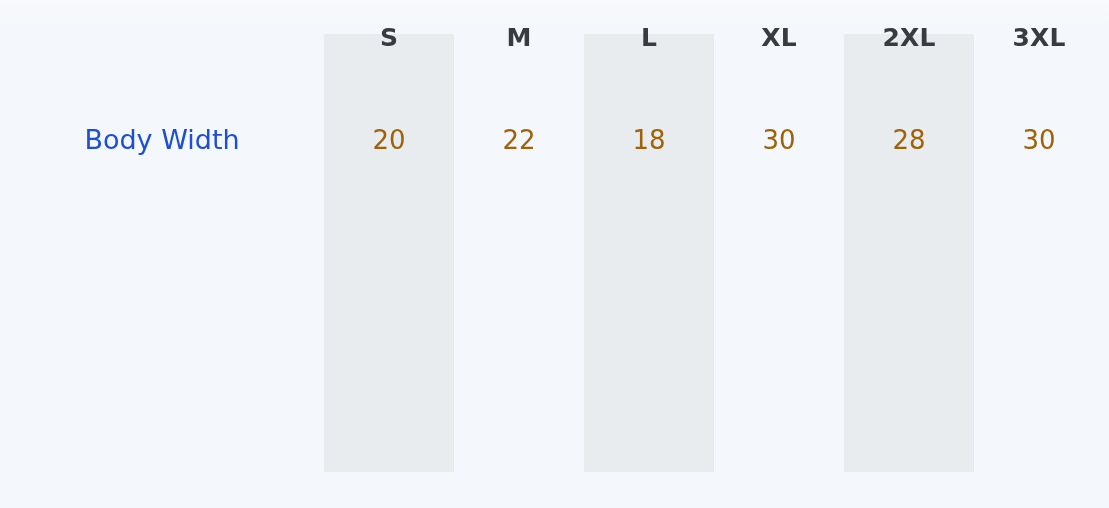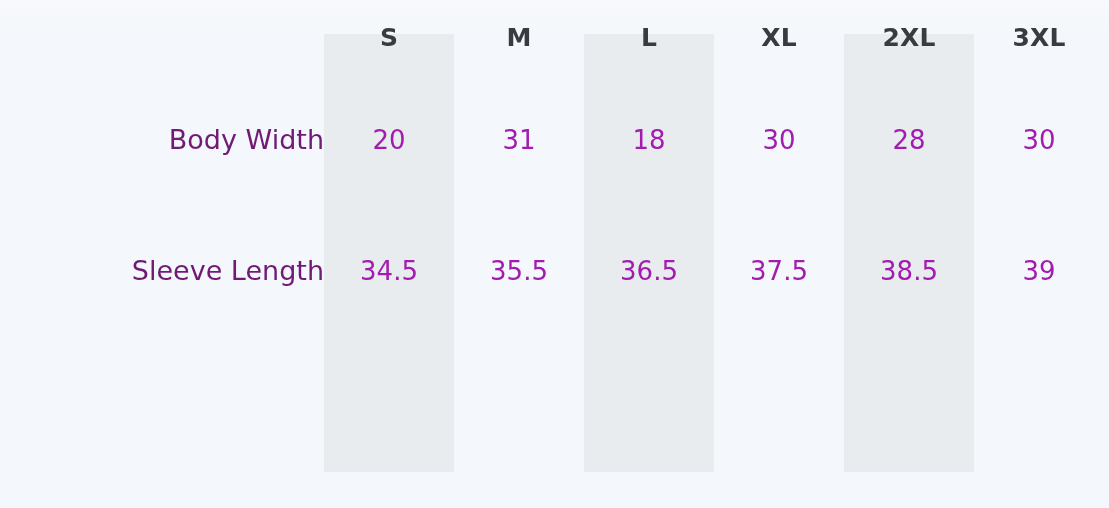--- a/index.html
+++ b/index.html
@@ -68,33 +68,33 @@
     text-align: center;
     font-size: 25px;
     font-weight: bold;
     color: #383c40;
     letter-spacing: 0.2px;
   }
 
   th.corner-head { }
 
   td.row-label {
-    text-align: right;
+    text-align: center;
     padding-left: 57px;
     font-size: 27px;
     font-weight: normal;
-    color: #701a75;
+    color: #1d4ed8;
     white-space: nowrap;
   }
 
   td.value-cell {
     text-align: center;
     font-size: 26px;
     font-weight: normal;
-    color: #a21caf;
+    color: #a16207;
   }
 </style>
 </head>
 <body>
 
 <div id="top-wash"></div>
 
 <div id="size-chart">
 
   <div class="col-band" style="left:324px; width:130px;"></div>
@@ -123,34 +123,24 @@
         <th class="size-head">2XL</th>
         <th class="size-head">3XL</th>
         <th></th>
       </tr>
     </thead>
 
     <tbody>
       <tr class="data-row">
         <td class="row-label">Body Width</td>
         <td class="value-cell">20</td>
-        <td class="value-cell">31</td>
+        <td class="value-cell">22</td>
         <td class="value-cell">18</td>
         <td class="value-cell">30</td>
         <td class="value-cell">28</td>
         <td class="value-cell">30</td>
         <td></td>
       </tr>
 
 
-      <tr class="data-row">
-        <td class="row-label">Sleeve Length</td>
-        <td class="value-cell">34.5</td>
-        <td class="value-cell">35.5</td>
-        <td class="value-cell">36.5</td>
-        <td class="value-cell">37.5</td>
-        <td class="value-cell">38.5</td>
-        <td class="value-cell">39</td>
-        <td></td>
-      </tr>
     </tbody>
   </table>
 </div>
 
 </body></html>

